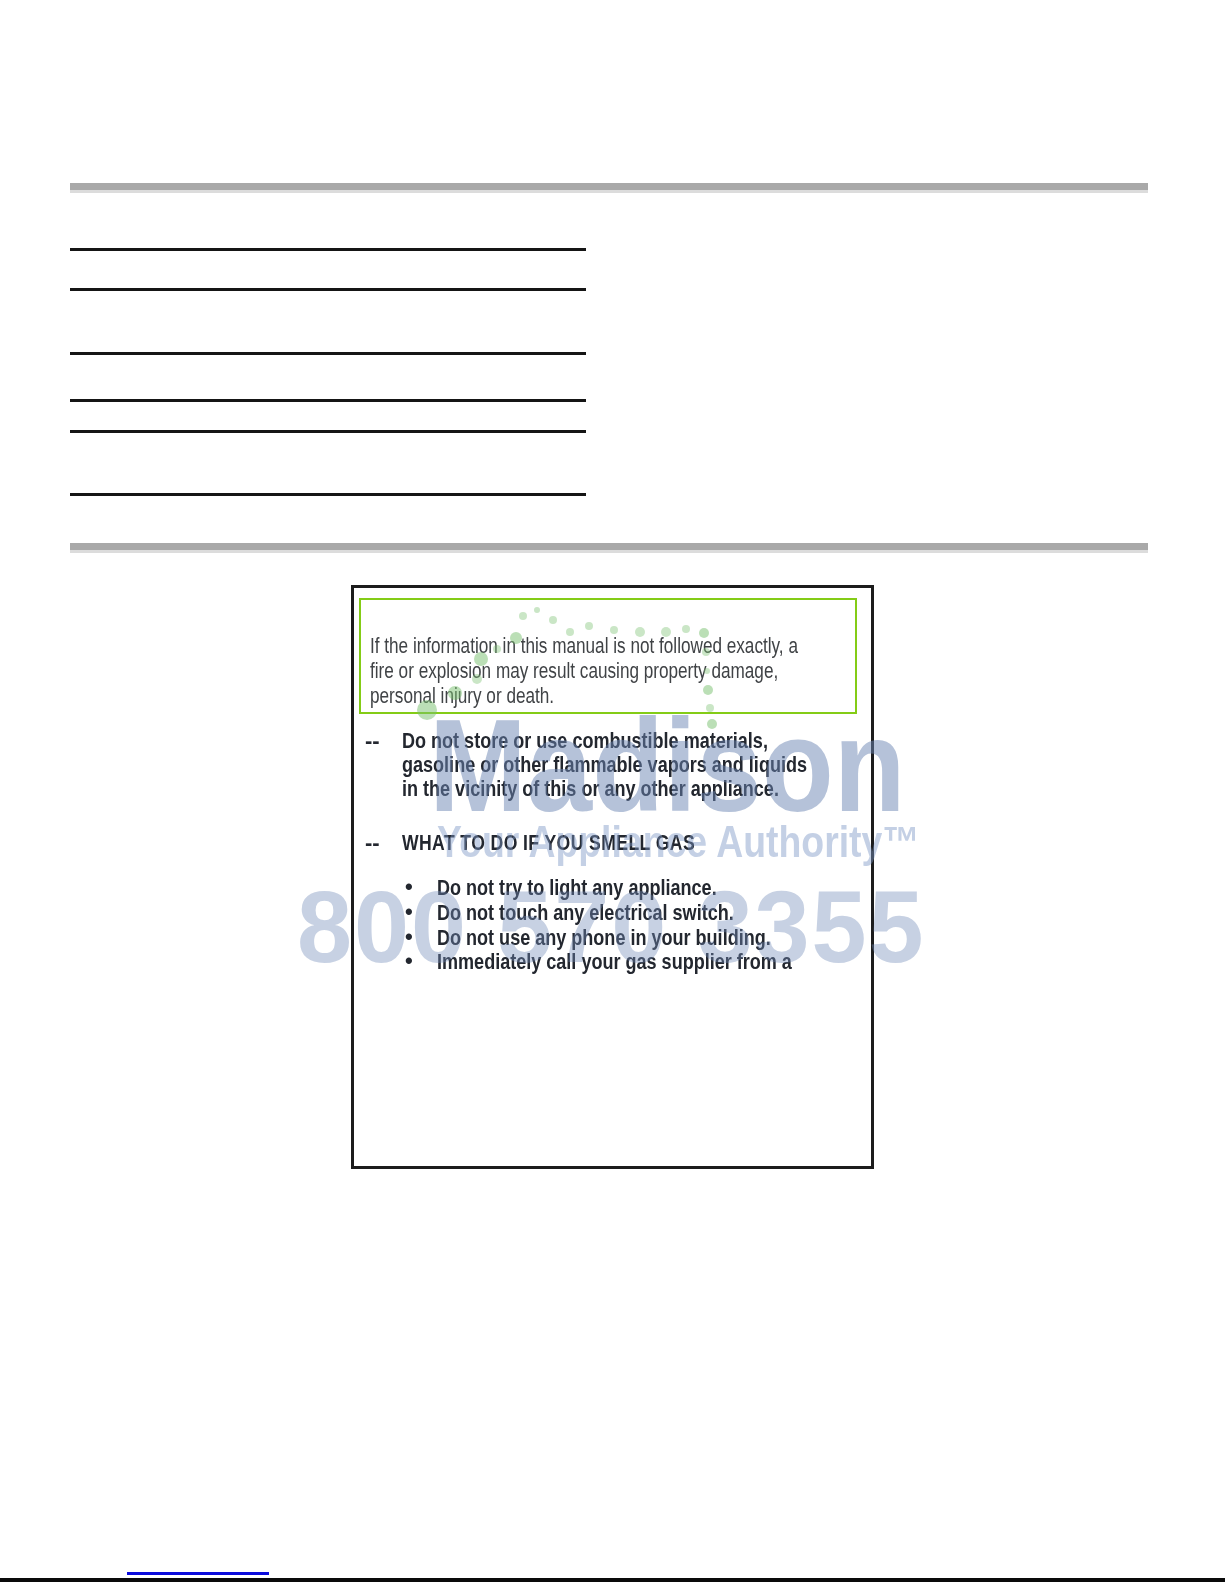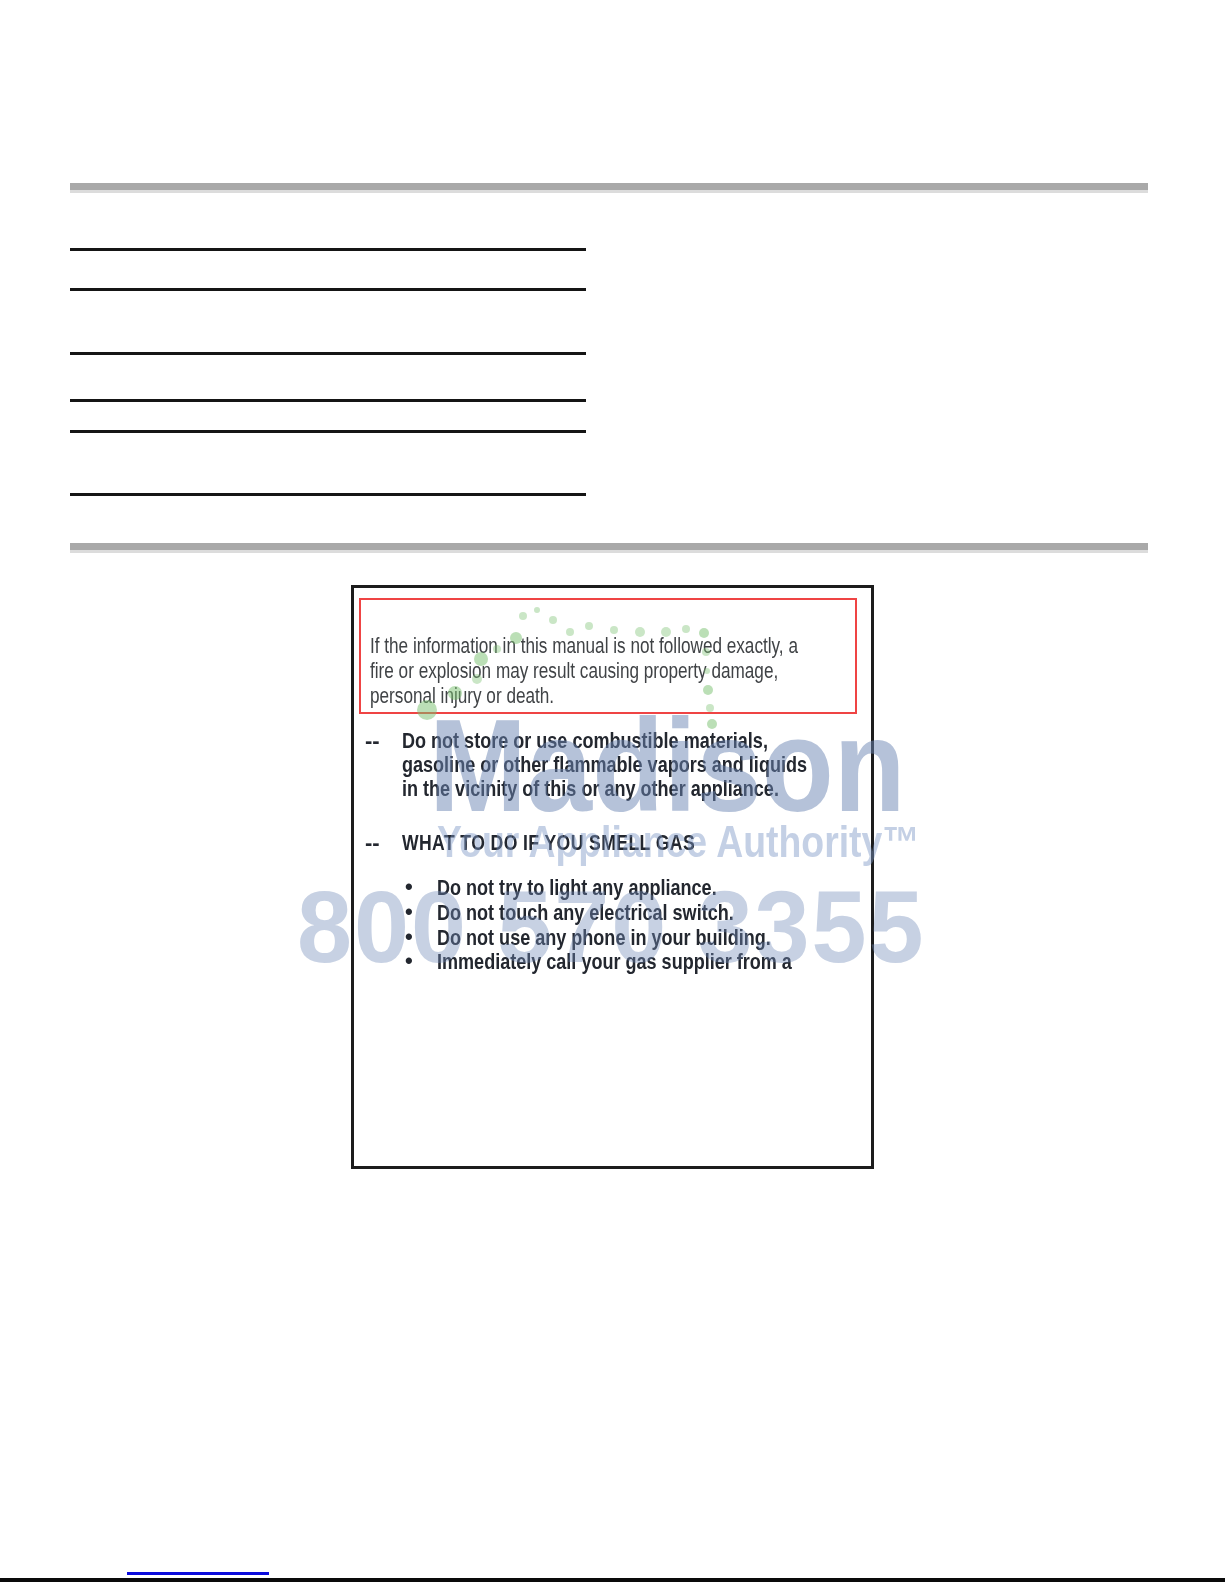--- a/index.html
+++ b/index.html
@@ -10,21 +10,21 @@
   
   .hr-gray{
     position:absolute;left:70px;width:1078px;height:10px;
     background:linear-gradient(to bottom,#a9a9a9 0%,#a9a9a9 68%,#dcdcdc 68%,#dcdcdc 100%);
   }
   
   .form-line{position:absolute;left:70px;width:516px;height:3px;background:#151515;}
 
   
   .wbox{position:absolute;left:351px;top:585px;width:517px;height:578px;border:3px solid #1c1c1c;background:transparent;}
-  .nbox{position:absolute;left:5px;top:10px;width:494px;height:112px;border:2px solid #ef4444;}
+  .nbox{position:absolute;left:5px;top:10px;width:494px;height:112px;border:2px solid #84cc16;}
   .nbox-inner{position:absolute;left:9px;top:33px;}
   .notice-line{white-space:nowrap;transform:scaleX(0.78);transform-origin:0 0;
     font-size:22px;line-height:25px;color:#404346;}
 
   .w-item{position:absolute;left:0;width:100%;}
   .w-marker{position:absolute;left:11px;top:0;font-size:22px;font-weight:bold;color:#23272f;line-height:24px;}
   .w-lines{margin-left:48px;}
   .body-line{white-space:nowrap;transform:scaleX(0.82);transform-origin:0 0;
     font-size:22px;line-height:24px;font-weight:bold;color:#23272f;}
   .head-line{white-space:nowrap;transform:scaleX(0.80);transform-origin:0 0;

